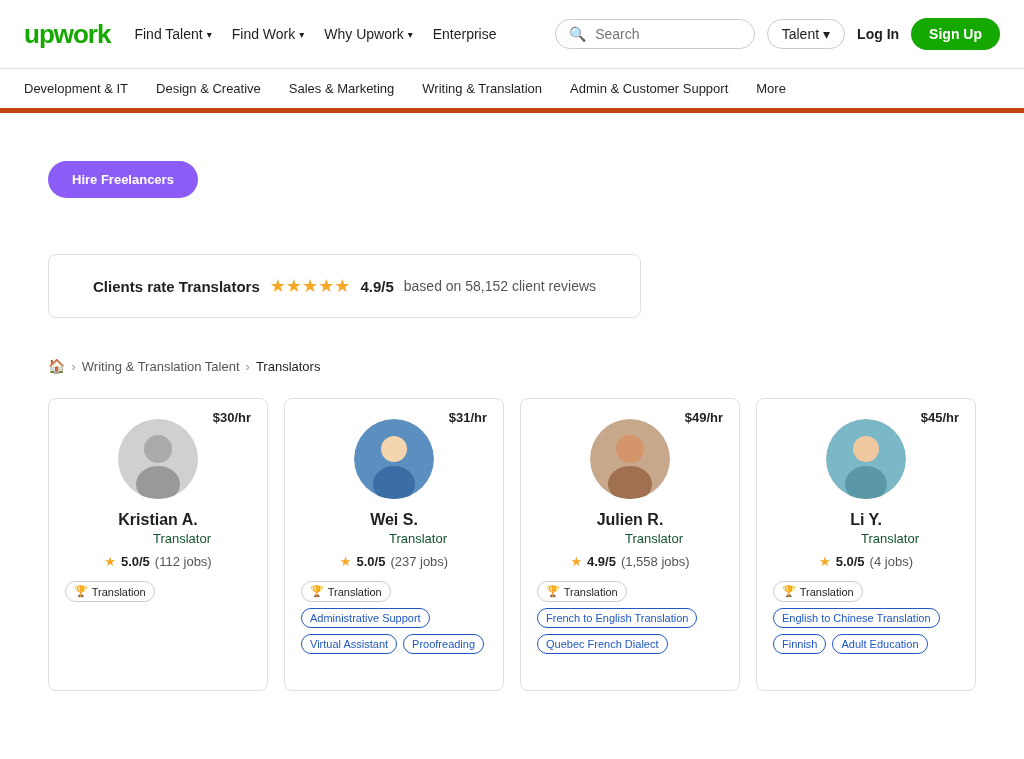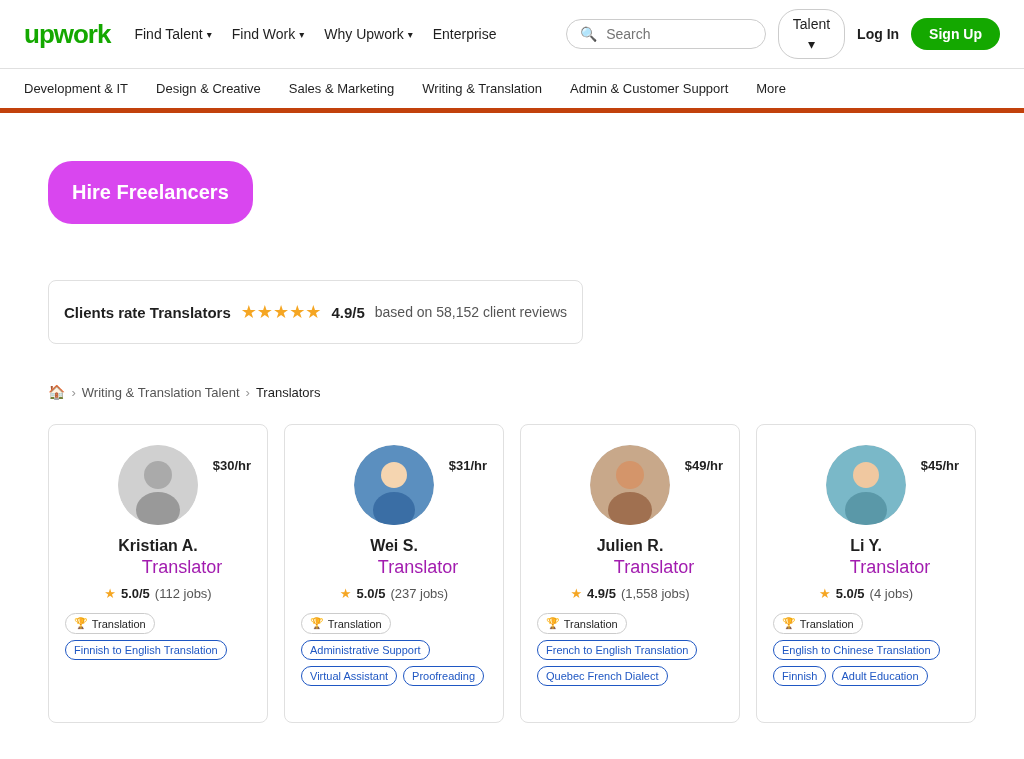--- a/index.html
+++ b/index.html
@@ -26,21 +26,21 @@
       border: 1px solid #ccc; border-radius: 20px;
       padding: 6px 14px; gap: 8px; min-width: 200px;
     }
     .search-bar input {
       border: none; outline: none; font-size: 14px; background: transparent; width: 130px;
     }
     .search-icon { color: #888; font-size: 14px; }
     .talent-dropdown {
       display: flex; align-items: center; gap: 4px;
       border: 1px solid #ccc; border-radius: 20px;
-      padding: 6px 14px; font-size: 14px; cursor: pointer; background: #fff; flex-direction: column;
+      padding: 6px 14px; font-size: 14px; cursor: pointer; background: #fff;
     }
     .btn-login { font-size: 14px; font-weight: 600; cursor: pointer; background: none; border: none; color: #1f1f1f; }
     .btn-signup {
       background: #14a800; color: #fff; border: none; border-radius: 20px;
       padding: 8px 18px; font-size: 14px; font-weight: 600; cursor: pointer;
     }
 
     
     .cat-nav {
       display: flex; align-items: center; gap: 28px;
@@ -49,29 +49,29 @@
     }
     .cat-nav-item { cursor: pointer; white-space: nowrap; }
 
     
     .hero {
       padding: 48px 48px 32px;
     }
     .hero-title { font-size: 42px; font-weight: 700; color: #14a800; margin-bottom: 12px; }
     .hero-subtitle { font-size: 15px; color: #1f1f1f; margin-bottom: 24px; }
     .btn-hire {
-      background: #d946ef; color: #fff; border: none; border-radius: 24px;
-      padding: 20px 24px; font-size: 20px; font-weight: 600; cursor: pointer;
+      background: #8b5cf6; color: #fff; border: none; border-radius: 24px;
+      padding: 11px 24px; font-size: 13px; font-weight: 600; cursor: pointer;
     }
 
     
     .rating-box {
       margin: 24px 48px;
       border: 1px solid #e0e0e0; border-radius: 8px;
-      padding: 20px 15px;
+      padding: 20px 44px;
       display: inline-flex; align-items: center; gap: 10px;
       font-size: 15px;
     }
     .rating-label { font-weight: 600; }
     .stars { color: #f5a623; font-size: 18px; }
     .rating-score { font-weight: 700; font-size: 15px; }
     .rating-reviews { color: #555; font-size: 14px; }
 
     
     .breadcrumb {
@@ -88,29 +88,29 @@
     .cards-container {
       display: flex; gap: 16px;
       padding: 16px 48px 32px;
     }
     .card {
       flex: 1; border: 1px solid #e0e0e0; border-radius: 8px;
       padding: 20px 16px; display: flex; flex-direction: column; align-items: center;
       text-align: center; position: relative; background: #fff;
     }
     .card-rate {
-      position: absolute; top: 33px; right: 16px;
+      position: absolute; top: 11px; right: 16px;
       font-size: 13px; font-weight: 600; color: #1f1f1f; margin-left: 24px;
     }
     .avatar {
       width: 80px; height: 80px; border-radius: 50%; overflow: hidden;
       background: #ddd; margin-bottom: 12px;
     }
     .card-name { font-size: 16px; font-weight: 700; margin-bottom: 2px; }
-    .card-title { font-size: 18px; color: #a21caf; margin-bottom: 8px; margin-left: 48px; }
+    .card-title { font-size: 13px; color: #14532d; margin-bottom: 8px; margin-left: 48px; }
     .card-rating { display: flex; align-items: center; gap: 5px; font-size: 13px; margin-bottom: 12px; }
     .card-rating .star { color: #f5a623; }
     .card-rating .score { font-weight: 600; }
     .card-rating .jobs { color: #555; }
     .card-tags { display: flex; flex-wrap: wrap; gap: 6px; justify-content: flex-start; width: 100%; margin-bottom: 16px; }
     .tag {
       font-size: 11px; border: 1px solid #ccc; border-radius: 12px;
       padding: 3px 8px; color: #1f1f1f; display: flex; align-items: center; gap: 4px;
     }
     .tag.primary { color: #1f57c3; border-color: #1f57c3; }
@@ -198,24 +198,20 @@
         <span class="score">5.0/5</span>
         <span class="jobs">(112 jobs)</span>
       </div>
       <div class="card-tags">
 
           <span class="tag">
             <span>🏆</span>
             Translation
           </span>
 
-          <span class="tag primary">
-            
-            Finnish to English Translation
-          </span>
 
 
       </div>
 
     </div>
     <div class="card">
       <span class="card-rate">$31/hr</span>
       <div class="avatar">
         <svg viewBox="0 0 80 80" xmlns="http://www.w3.org/2000/svg">
       <circle cx="40" cy="40" r="40" fill="#5b8fbf"></circle>

